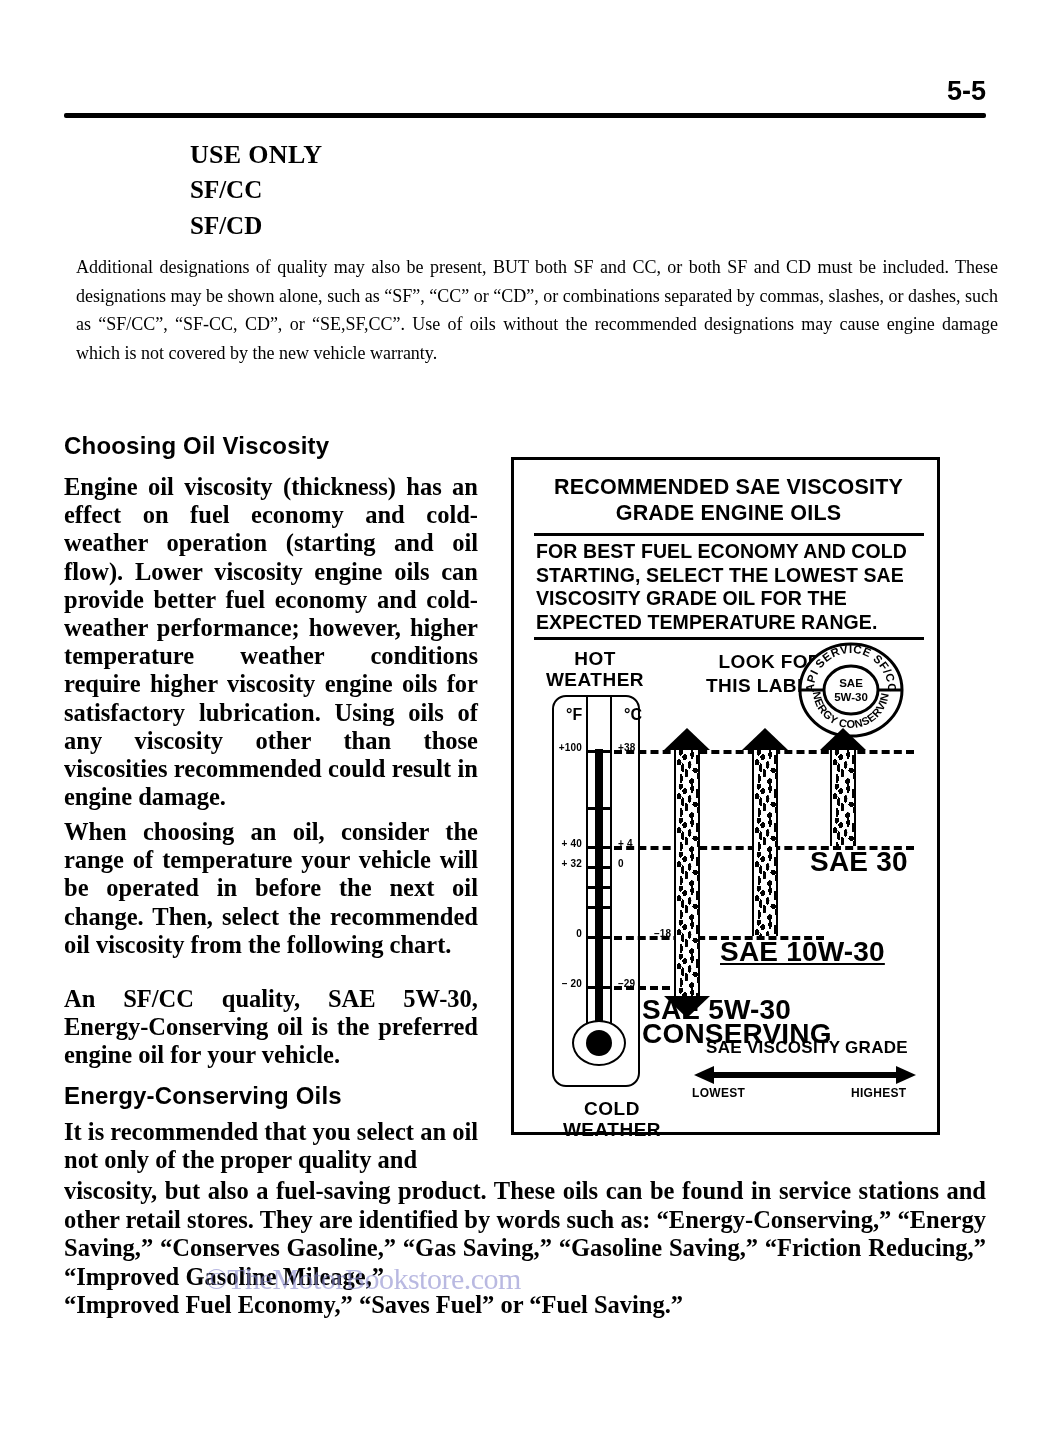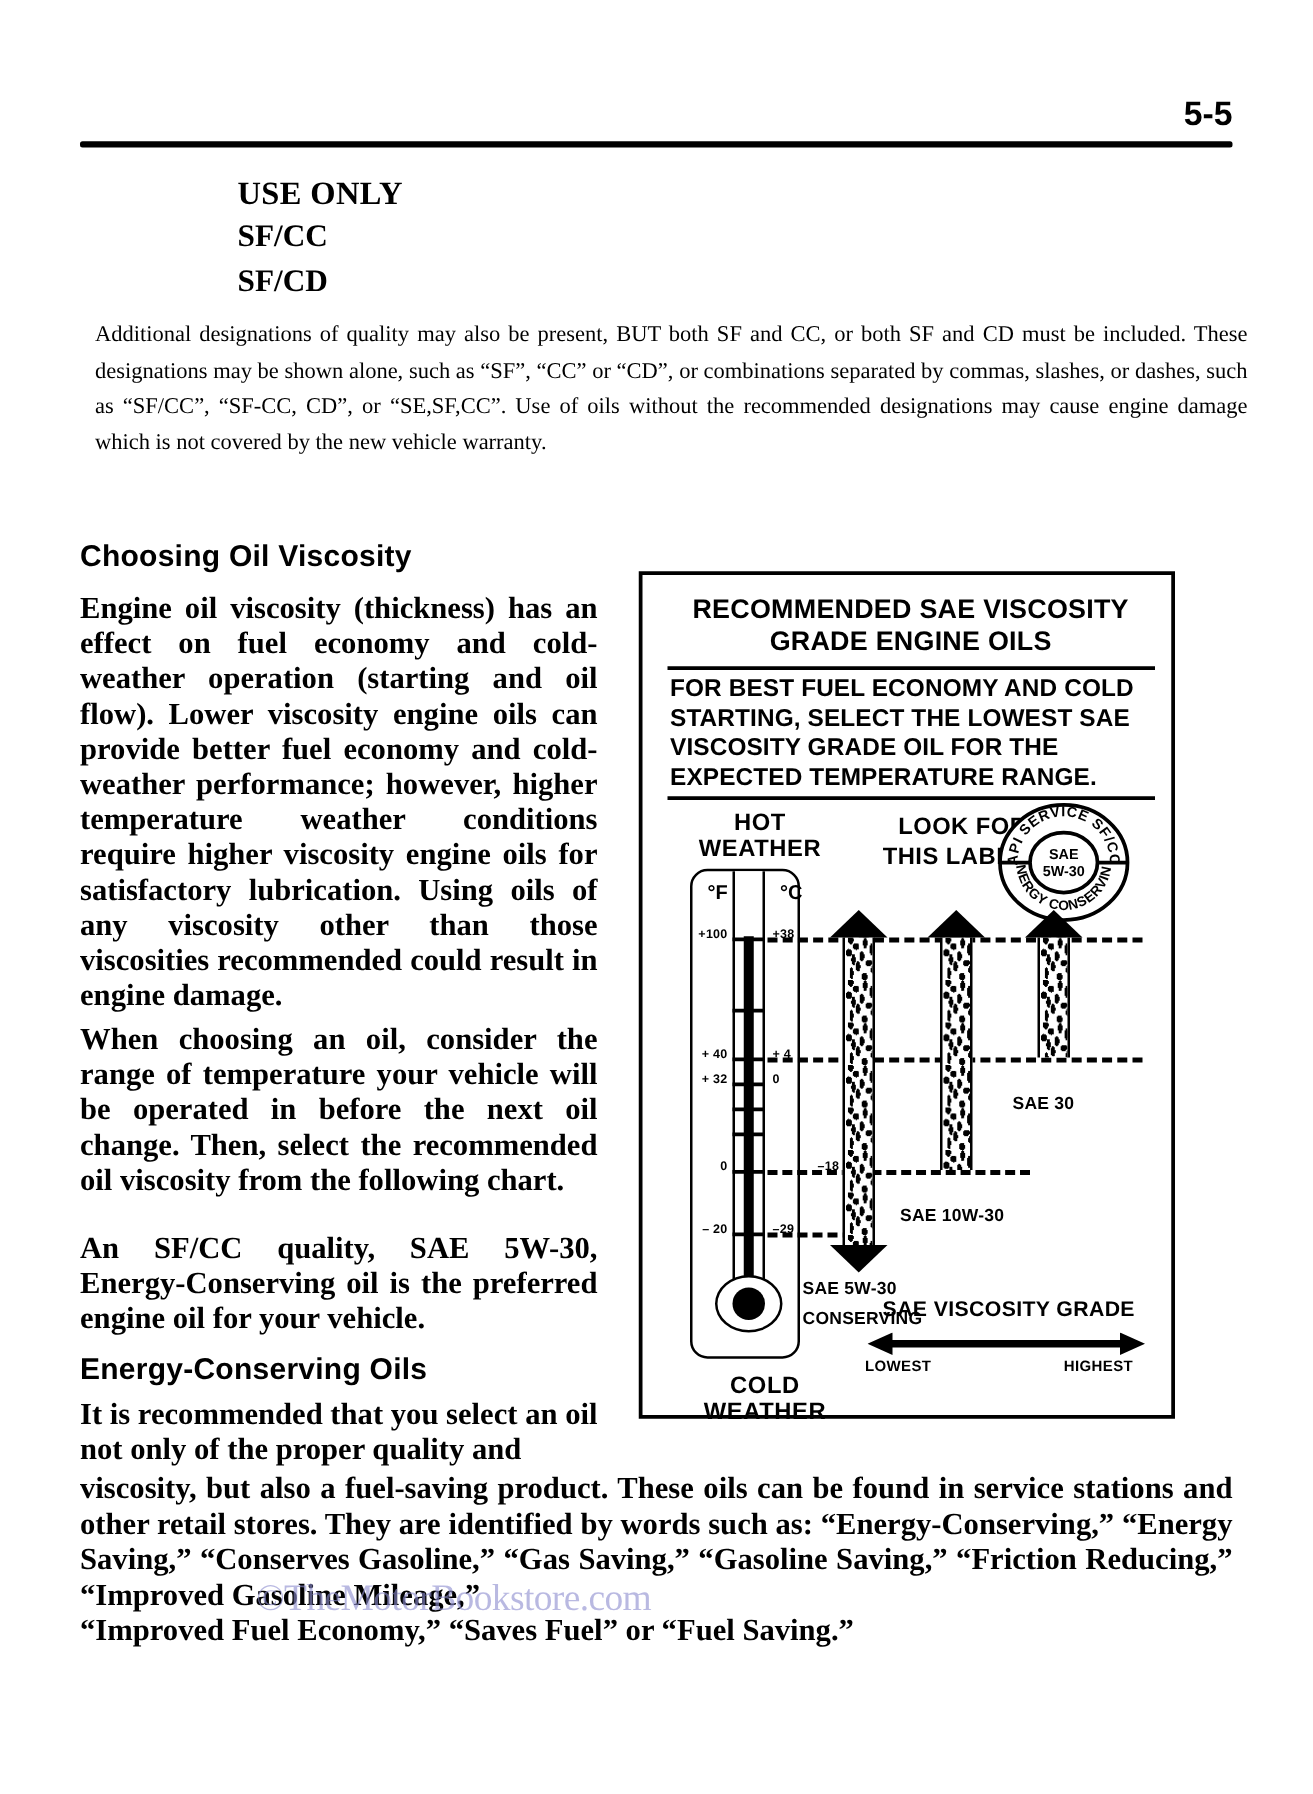--- a/index.html
+++ b/index.html
@@ -196,21 +196,21 @@
   .wx-label {
     position: absolute;
     width: 140px;
     text-align: center;
     font-family: "Liberation Sans", sans-serif;
     font-weight: bold;
     font-size: 19px;
     line-height: 21px;
     letter-spacing: 0.5px;
   }
-  #hot-weather  { left: 24px; top: 188px; }
+  #hot-weather  { left: 11px; top: 188px; }
   #cold-weather { left: 28px; top: 638px; }
 
   
   .thermo {
     position: absolute;
     left: 38px;
     top: 235px;
     width: 88px;
     height: 392px;
     border: 2.5px solid #000;
@@ -337,25 +337,24 @@
     border-left: 23px solid transparent;
     border-right: 23px solid transparent;
   }
   .bar-arrow-up   { border-bottom: 22px solid #000; }
   .bar-arrow-down { border-top: 22px solid #000; }
 
   .bar-label {
     position: absolute;
     font-family: "Liberation Sans", sans-serif;
     font-weight: bold;
-    font-size: 14px;
+    font-size: 28px;
     line-height: 24px;
     letter-spacing: 0.2px;
     white-space: nowrap;
-    margin-top: 20px;
   }
 
   
   .vg-title {
     position: absolute;
     left: 178px;
     top: 578px;
     width: 230px;
     text-align: center;
     font-family: "Liberation Sans", sans-serif;
@@ -492,21 +491,21 @@
     <div class="bar-arrow-up" style="left:150px; top:268px;"></div>
     <div class="bar-arrow-down" style="left:150px; top:536px;"></div>
 
     <div class="bar" style="left:238px; top:290px; height:186px;"></div>
     <div class="bar-arrow-up" style="left:228px; top:268px;"></div>
 
     <div class="bar" style="left:316px; top:290px; height:96px;"></div>
     <div class="bar-arrow-up" style="left:306px; top:268px;"></div>
 
     <div class="bar-label" style="left:296px; top:390px;">SAE 30</div>
-    <div class="bar-label" style="left:206px; top:480px;">SAE 10W-30</div>
+    <div class="bar-label" style="left:206px; top:480px;text-decoration:underline;">SAE 10W-30</div>
     <div class="bar-label" style="left:128px; top:538px;">SAE 5W-30</div>
     <div class="bar-label" style="left:128px; top:562px;">CONSERVING</div>
 
     <div class="vg-title">SAE VISCOSITY GRADE</div>
     <div class="vg-arrow">
       <svg viewBox="0 0 222 18" width="222" height="18" aria-hidden="true">
         <line x1="16" y1="9" x2="206" y2="9" stroke="#000" stroke-width="6"></line>
         <polygon points="0,9 20,0 20,18" fill="#000"></polygon>
         <polygon points="222,9 202,0 202,18" fill="#000"></polygon>
       </svg>

